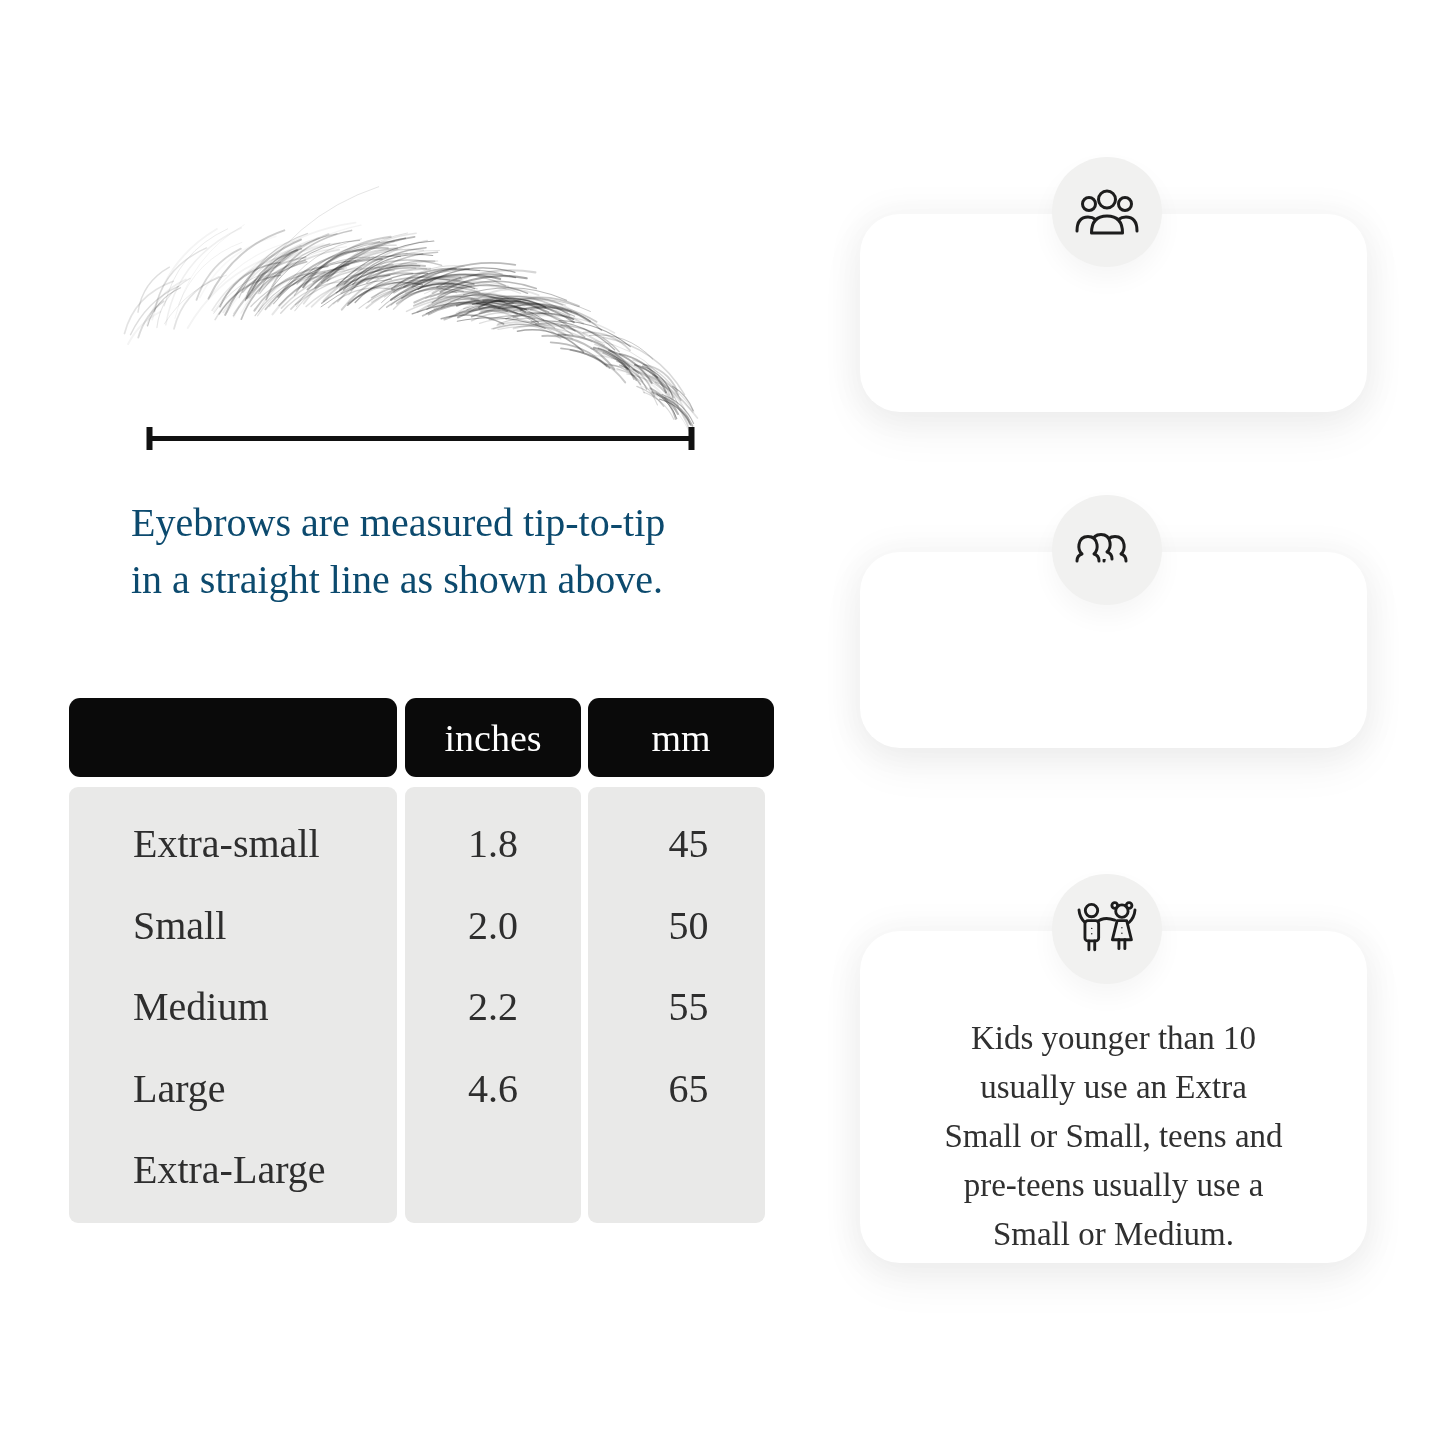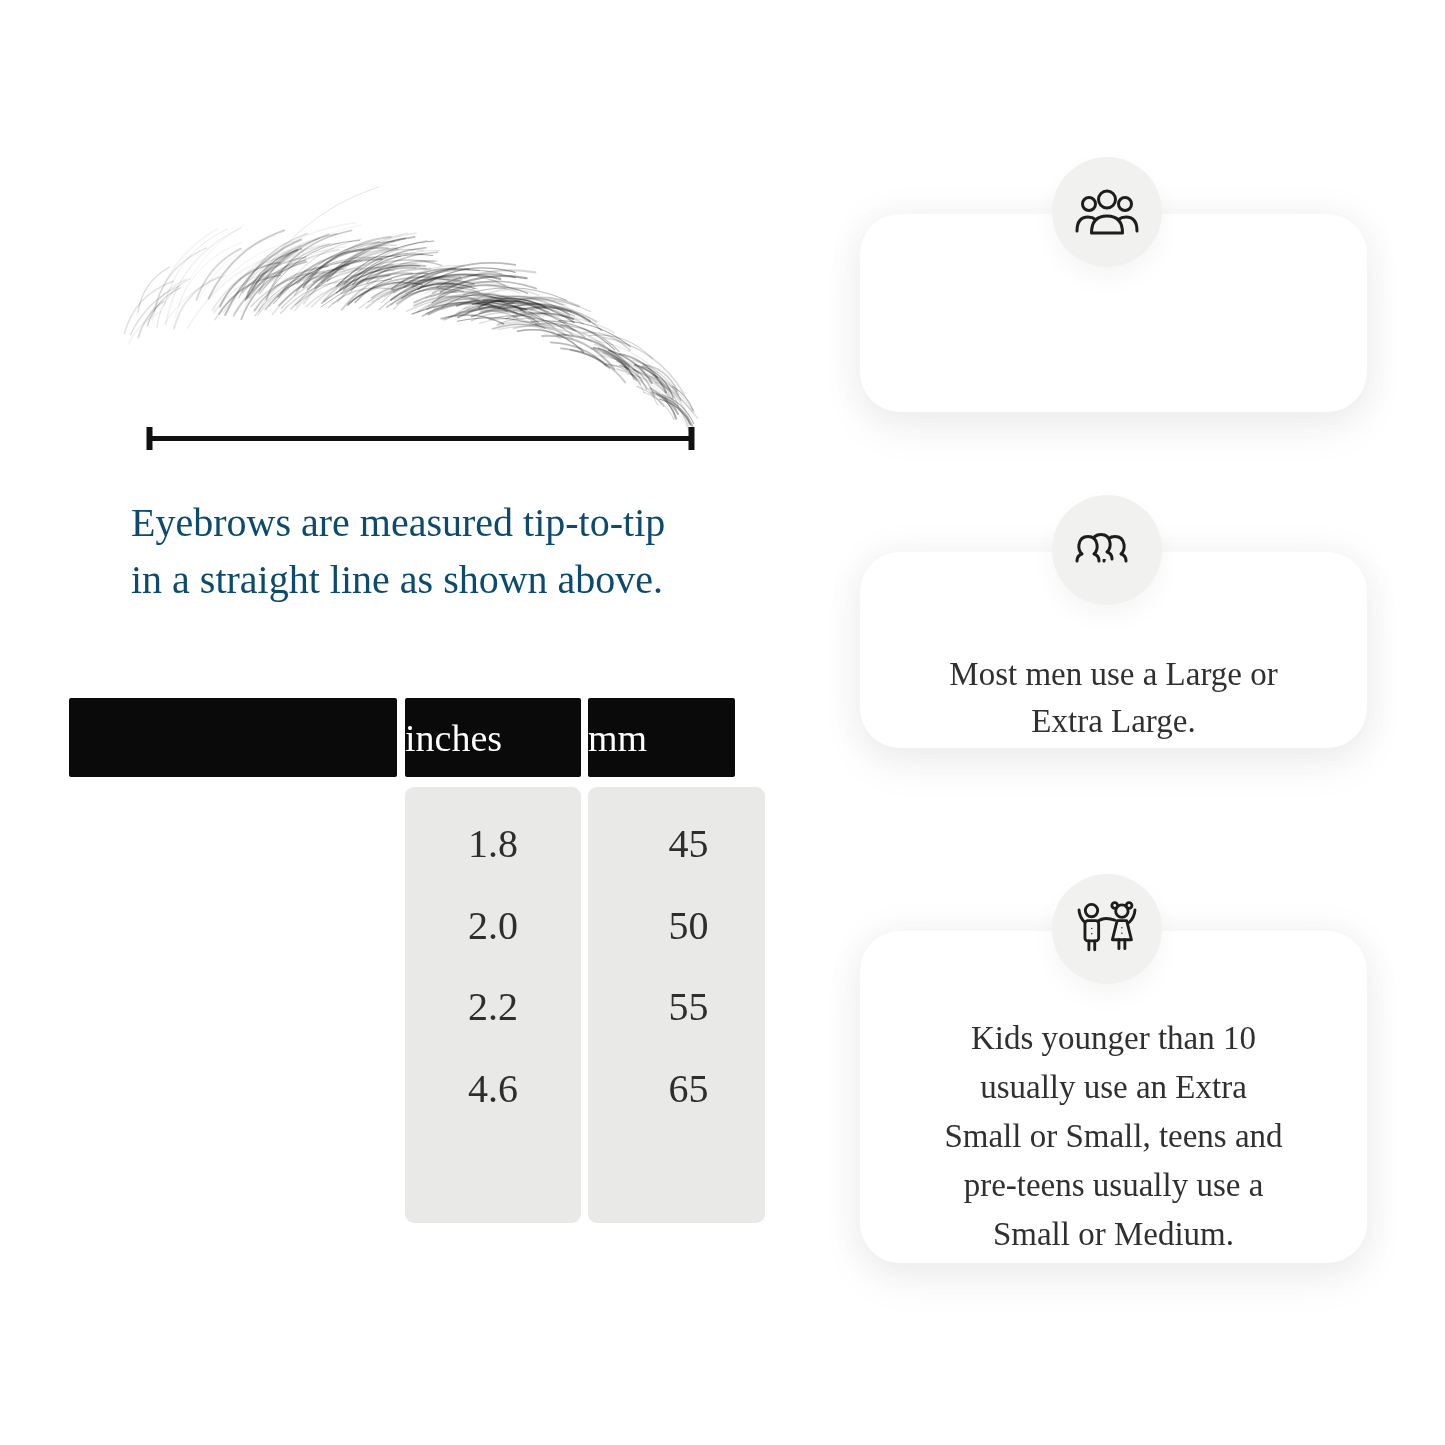--- a/index.html
+++ b/index.html
@@ -9,25 +9,25 @@
   }
   
   .eyebrow{position:absolute;left:115px;top:248px;width:585px;height:160px;overflow:visible;}
   .measure{position:absolute;left:146px;top:427px;width:549px;height:23px;overflow:visible;}
   .measure line{stroke:#111;}
   .caption{
     position:absolute;left:131px;top:494px;width:640px;
     font-size:40px;line-height:57px;color:#0c4a6e;white-space:pre-line;
   }
   
-  .th{position:absolute;top:698px;height:79px;background:#0a0a0a;border-radius:2px;
-      display:flex;align-items:center;justify-content:flex-start;}
+  .th{position:absolute;top:698px;height:79px;background:#0a0a0a;border-radius:11px;
+      display:flex;align-items:center;justify-content:center;}
   .th1{left:69px;width:328px;}
   .th2{left:405px;width:176px;}
-  .th3{left:588px;width:147px;}
+  .th3{left:588px;width:186px;}
   .th span{color:#ffffff;font-size:38px;}
   .tb{position:absolute;top:787px;height:436px;background:#e9e9e8;border-radius:9px;
       display:flex;flex-direction:column;padding-top:16px;box-sizing:border-box;}
   .tb1{left:69px;width:328px;}
   .tb2{left:405px;width:176px;}
   .tb3{left:588px;width:177px;padding-left:24px;}
   .cell{height:81.5px;display:flex;align-items:center;font-size:40px;color:#2e2e2e;}
   .tb1 .cell{padding-left:64px;}
   .tb2 .cell,.tb3 .cell{justify-content:center;}
   
@@ -330,20 +330,27 @@
 in a straight line as shown above.</div>
 
   <div class="th th1"></div>
   <div class="th th2">
     <span>inches</span>
   </div>
   <div class="th th3">
     <span>mm</span>
   </div>
 
+  <div class="tb tb1">
+    <div class="cell">Extra-small</div>
+    <div class="cell">Small</div>
+    <div class="cell">Medium</div>
+    <div class="cell">Large</div>
+    <div class="cell">Extra-Large</div>
+  </div>
   <div class="tb tb2">
     <div class="cell">1.8</div>
     <div class="cell">2.0</div>
     <div class="cell">2.2</div>
     <div class="cell">4.6</div>
   </div>
   <div class="tb tb3">
     <div class="cell">45</div>
     <div class="cell">50</div>
     <div class="cell">55</div>
@@ -394,21 +401,19 @@
         <path d="M43.5,18 Q48,14 48.5,7.5"></path>
         <path d="M33.5,16.5 h8 l4,16 h-16 z" fill="#f1f1f0"></path>
         <path d="M35,32.5 v7.5"></path>
         <path d="M40,32.5 v7.5"></path>
         <circle cx="37.5" cy="22.5" r="0.6" fill="#1d1d1d" stroke="none"></circle>
         <circle cx="37.5" cy="27" r="0.6" fill="#1d1d1d" stroke="none"></circle>
       </g>
     </svg>
   </div>
 
-  <div class="card-text text2">Most men use a Large or
-Extra Large.</div>
   <div class="card-text text3">Kids younger than 10
 usually use an Extra
 Small or Small, teens and
 pre-teens usually use a
 Small or Medium.</div>
 
 </div>
 
 </body></html>

